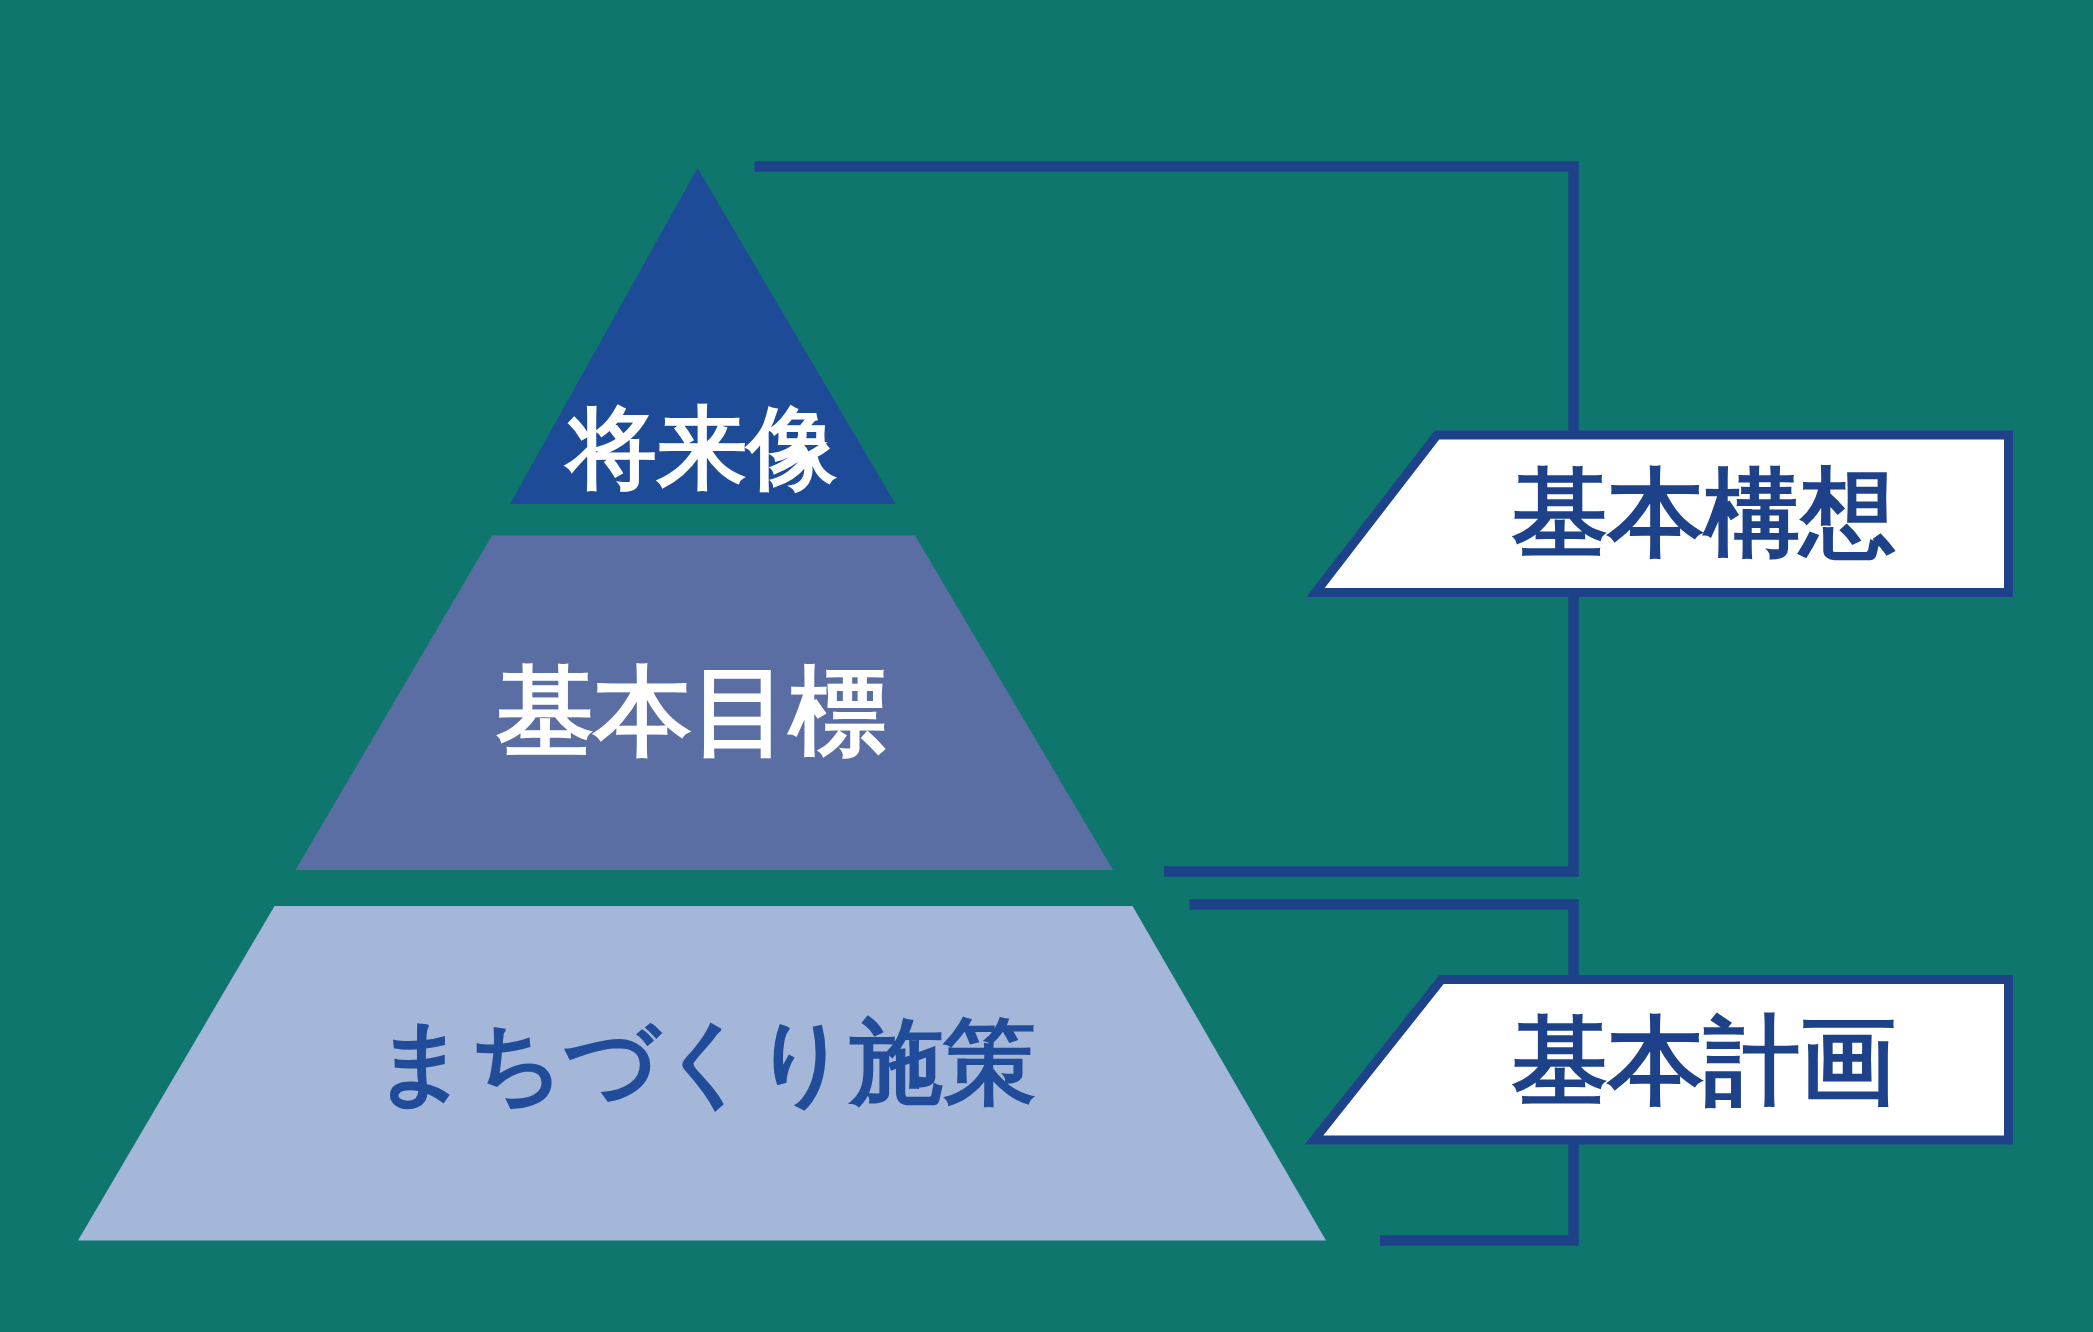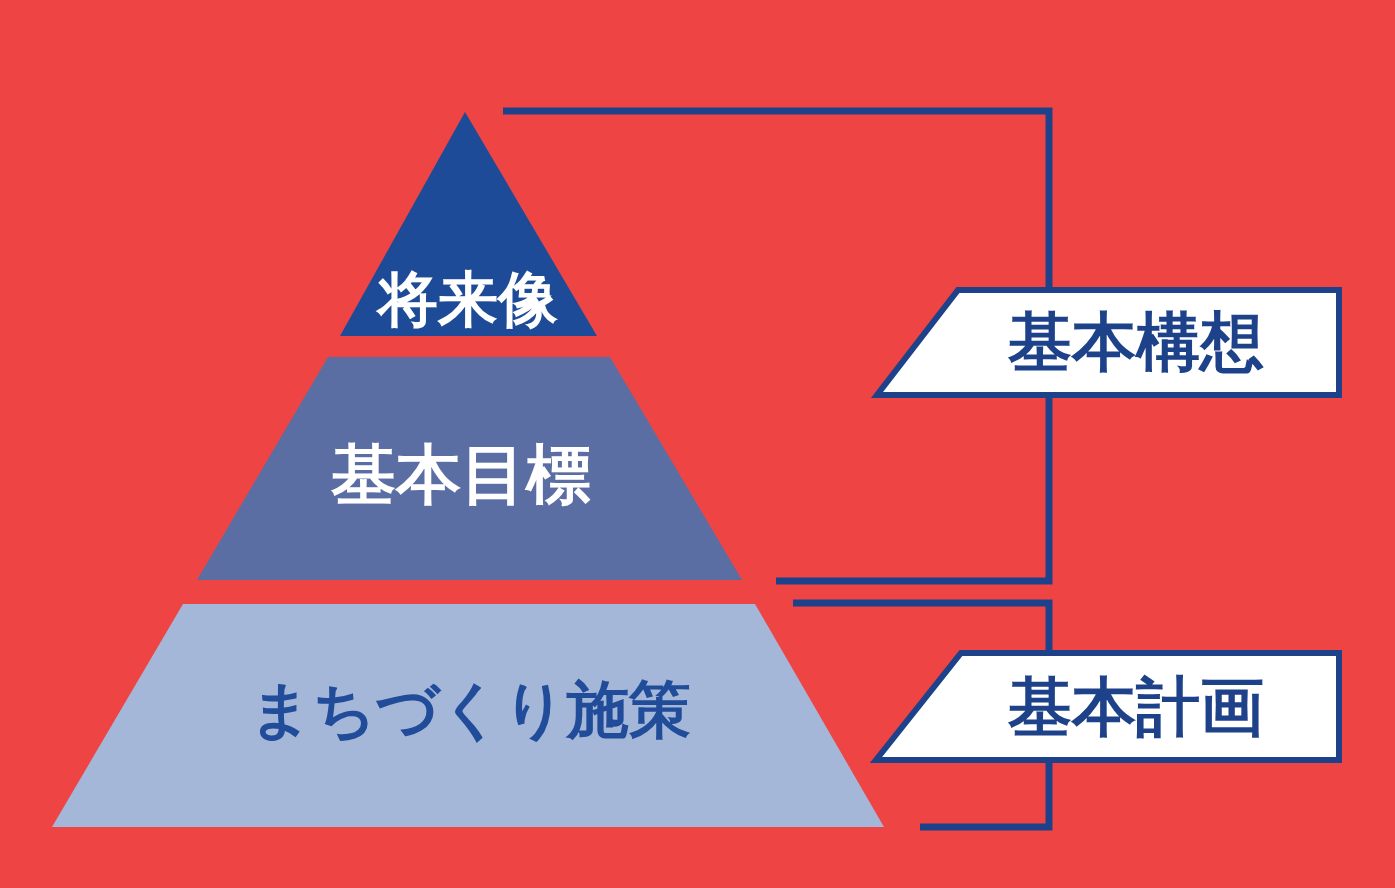--- a/index.html
+++ b/index.html
@@ -8,21 +8,21 @@
     background: #ffffff;
     width: 1395px;
     height: 888px;
     overflow: hidden;
     font-family: "Liberation Sans", sans-serif;
   }
   .stage {
     position: relative;
     width: 1395px;
     height: 888px;
-    background: #ef4444;
+    background: #0f766e;
   }
   svg { display: block; }
   .tier-label, .box-label {
     font-family: "Liberation Sans", "DejaVu Sans", sans-serif;
     font-weight: bold;
   }
   .t-60 { font-size: 60px; }
   .t-64 { font-size: 64px; }
   .t-62 { font-size: 62px; }
   .t-65 { font-size: 65px; }

